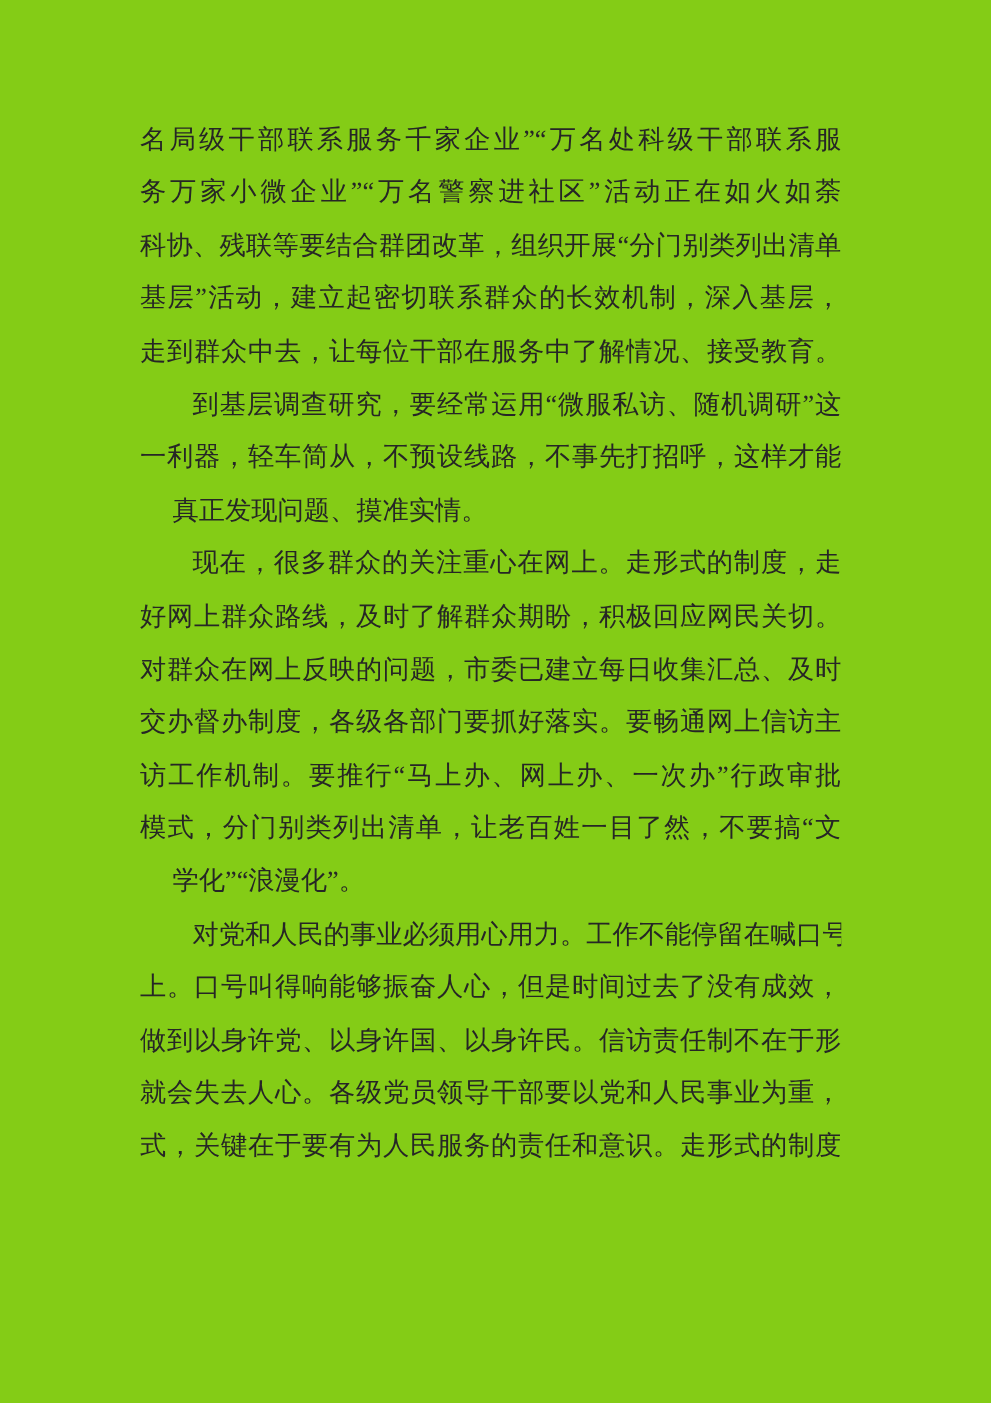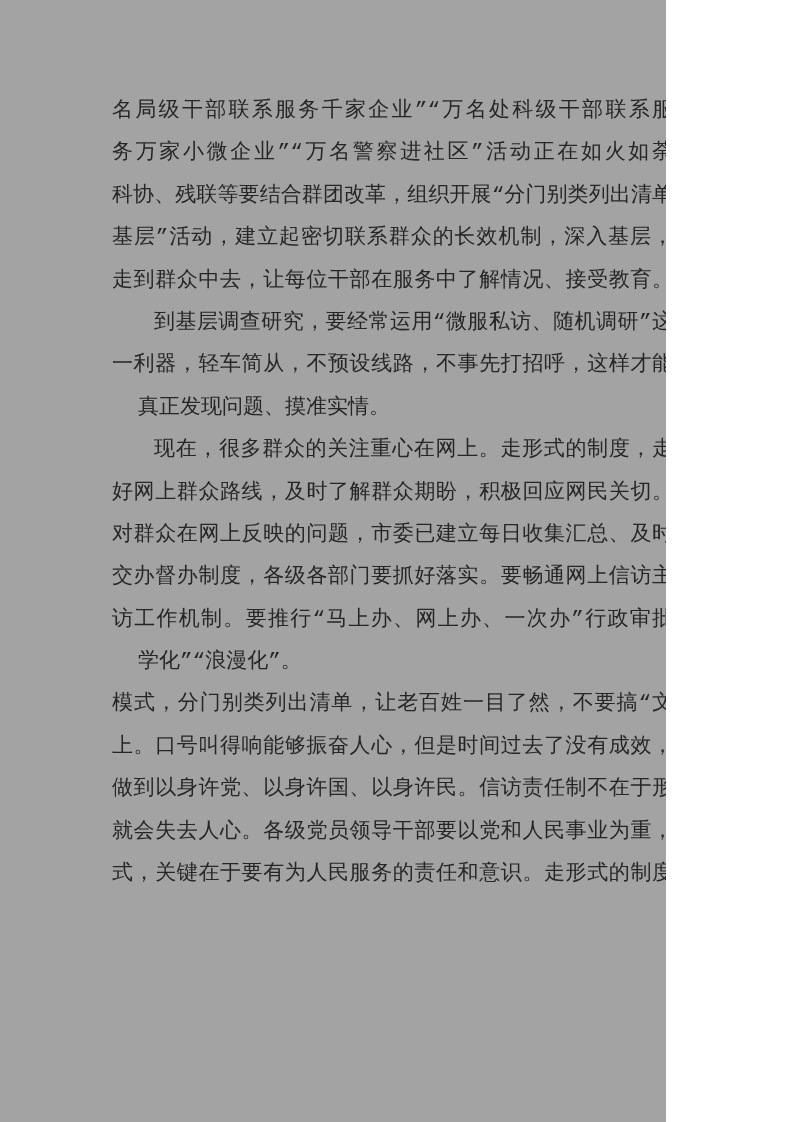--- a/index.html
+++ b/index.html
@@ -2,25 +2,25 @@
 <html><head>
 <meta charset="utf-8">
 <style>
   html, body {
     margin: 0;
     padding: 0;
     background: #ffffff;
   }
   .page {
     position: relative;
-    width: 666px;
+    width: 793px;
     height: 1122px;
-    background: #a3a3a3;
+    background: #84cc16;
     overflow: hidden;
-    font-family: Liberation Mono, monospace;
+    font-family: Liberation Serif, serif;
   }
   .doc-body {
     position: absolute;
     left: 112px;
     top: 90px;
     width: 561px;
     color: #262626;
   }
   .para {
     margin: 0;
@@ -64,25 +64,26 @@
       <div class="line">一利器，轻车简从，不预设线路，不事先打招呼，这样才能</div>
       <div class="line short">真正发现问题、摸准实情。</div>
     </div>
 
     <div class="para">
       <div class="line indent">现在，很多群众的关注重心在网上。走形式的制度，走</div>
       <div class="line">好网上群众路线，及时了解群众期盼，积极回应网民关切。</div>
       <div class="line">对群众在网上反映的问题，市委已建立每日收集汇总、及时</div>
       <div class="line">交办督办制度，各级各部门要抓好落实。要畅通网上信访主</div>
       <div class="line">访工作机制。要推行“马上办、网上办、一次办”行政审批</div>
+      <div class="line">模式，分门别类列出清单，让老百姓一目了然，不要搞“文</div>
       <div class="line short">学化”“浪漫化”。</div>
-      <div class="line">模式，分门别类列出清单，让老百姓一目了然，不要搞“文</div>
     </div>
 
     <div class="para">
+      <div class="line indent">对党和人民的事业必须用心用力。工作不能停留在喊口号</div>
       <div class="line">上。口号叫得响能够振奋人心，但是时间过去了没有成效，</div>
       <div class="line">做到以身许党、以身许国、以身许民。信访责任制不在于形</div>
       <div class="line">就会失去人心。各级党员领导干部要以党和人民事业为重，</div>
       <div class="line">式，关键在于要有为人民服务的责任和意识。走形式的制度</div>
     </div>
 
   </div>
 </div>
 
 </body></html>

